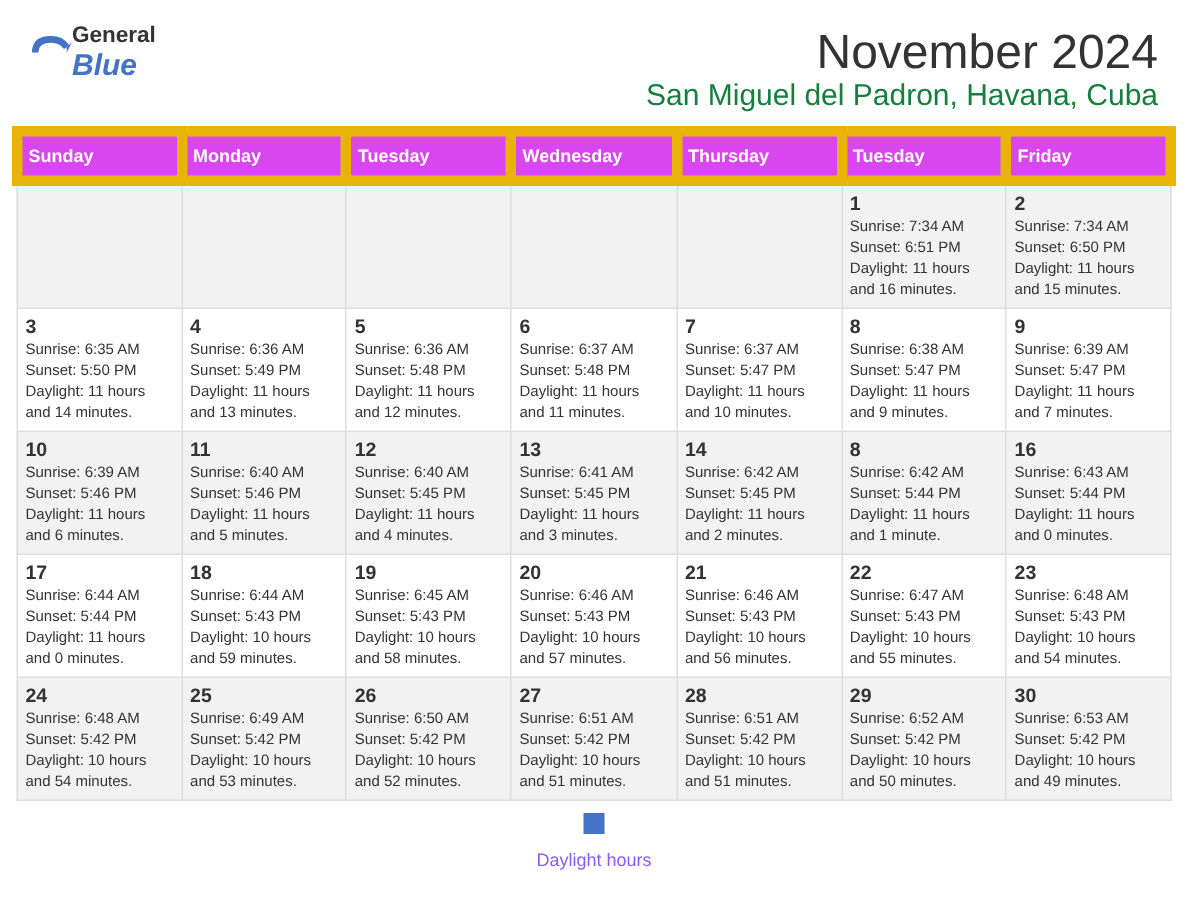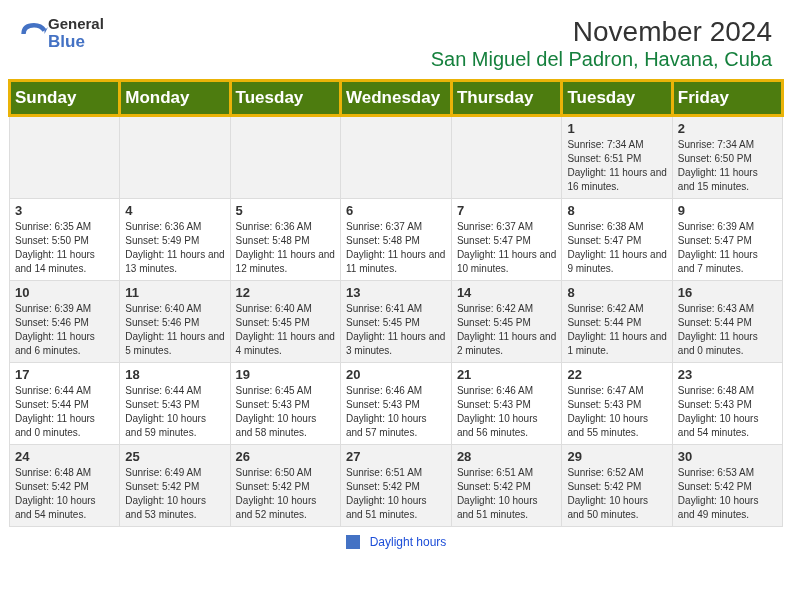--- a/index.html
+++ b/index.html
@@ -24,53 +24,54 @@
       display: flex;
       flex-direction: column;
       line-height: 1.1;
     }
     .logo-text .general {
       font-size: 15px;
       font-weight: bold;
       color: #333;
     }
     .logo-text .blue {
-      font-size: 17px;
+      font-size: 20px;
       font-weight: bold;
       color: #4472c4;
+      font-style: italic;
     }
     .logo-icon {
       width: 28px;
       height: 28px;
     }
     .title-block {
       text-align: right;
     }
     .month-title {
-      font-size: 28px;
+      font-size: 32px;
       font-weight: normal;
       color: #333;
     }
     .subtitle {
       font-size: 20px;
       color: #15803d;
     }
     table {
       width: 776px;
       margin: 0 8px;
       border-collapse: collapse;
     }
     thead tr th {
-      background: #4d7c0f;
+      background: #d946ef;
       color: #fff;
-      font-size: 17px;
+      font-size: 12px;
       font-weight: bold;
       padding: 6px 4px;
       text-align: left;
-      border: 3px solid #eab308;
+      border: 7px solid #eab308;
     }
     tbody tr td {
       width: 111px;
       min-height: 80px;
       vertical-align: top;
       padding: 4px 5px;
       font-size: 10.5px;
       color: #333;
       border: 1px solid #ddd;
       background: #fff;
@@ -95,21 +96,22 @@
     .empty-cell {
       background: #f9f9f9;
     }
     .footer {
       display: flex;
       align-items: center;
       justify-content: center;
       gap: 10px;
       padding: 8px 0 4px 0;
       font-size: 12px;
-      color: #1d4ed8;
+      color: #8b5cf6;
+      flex-direction: column;
     }
     .legend-box {
       width: 14px;
       height: 14px;
       background: #4472c4;
       display: inline-block;
     }
   </style>
 </head>
 <body>

